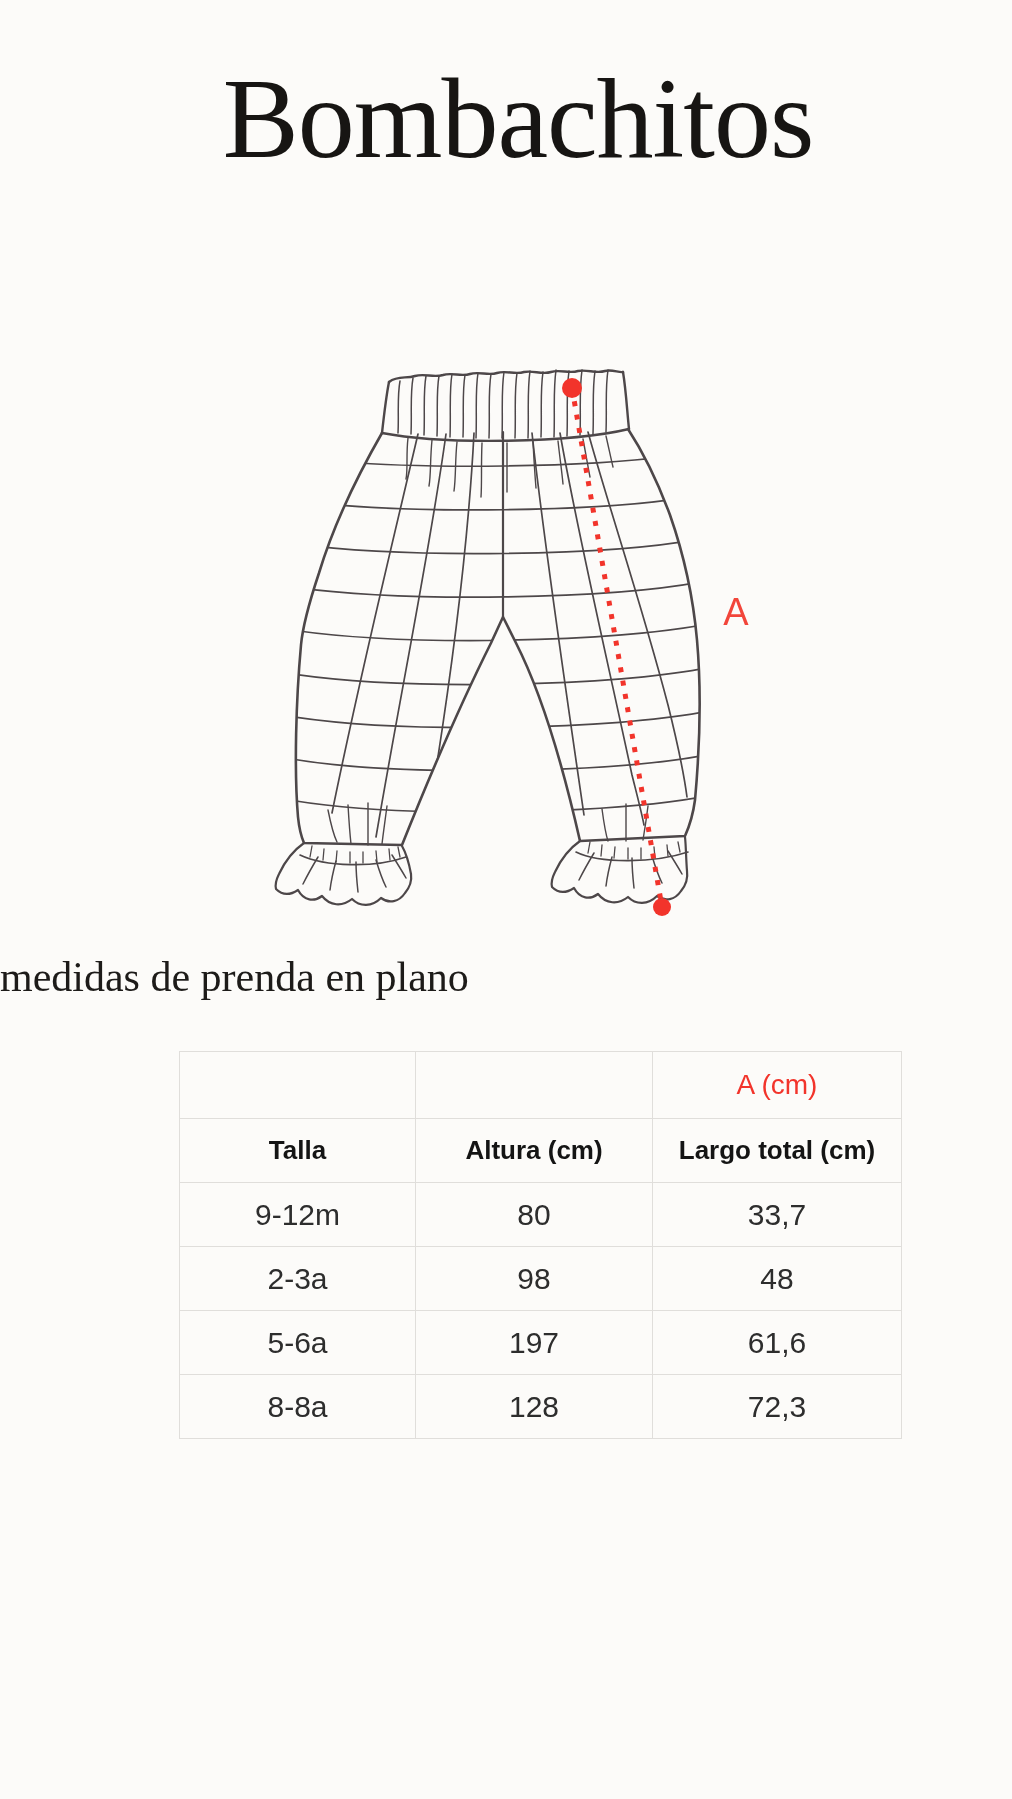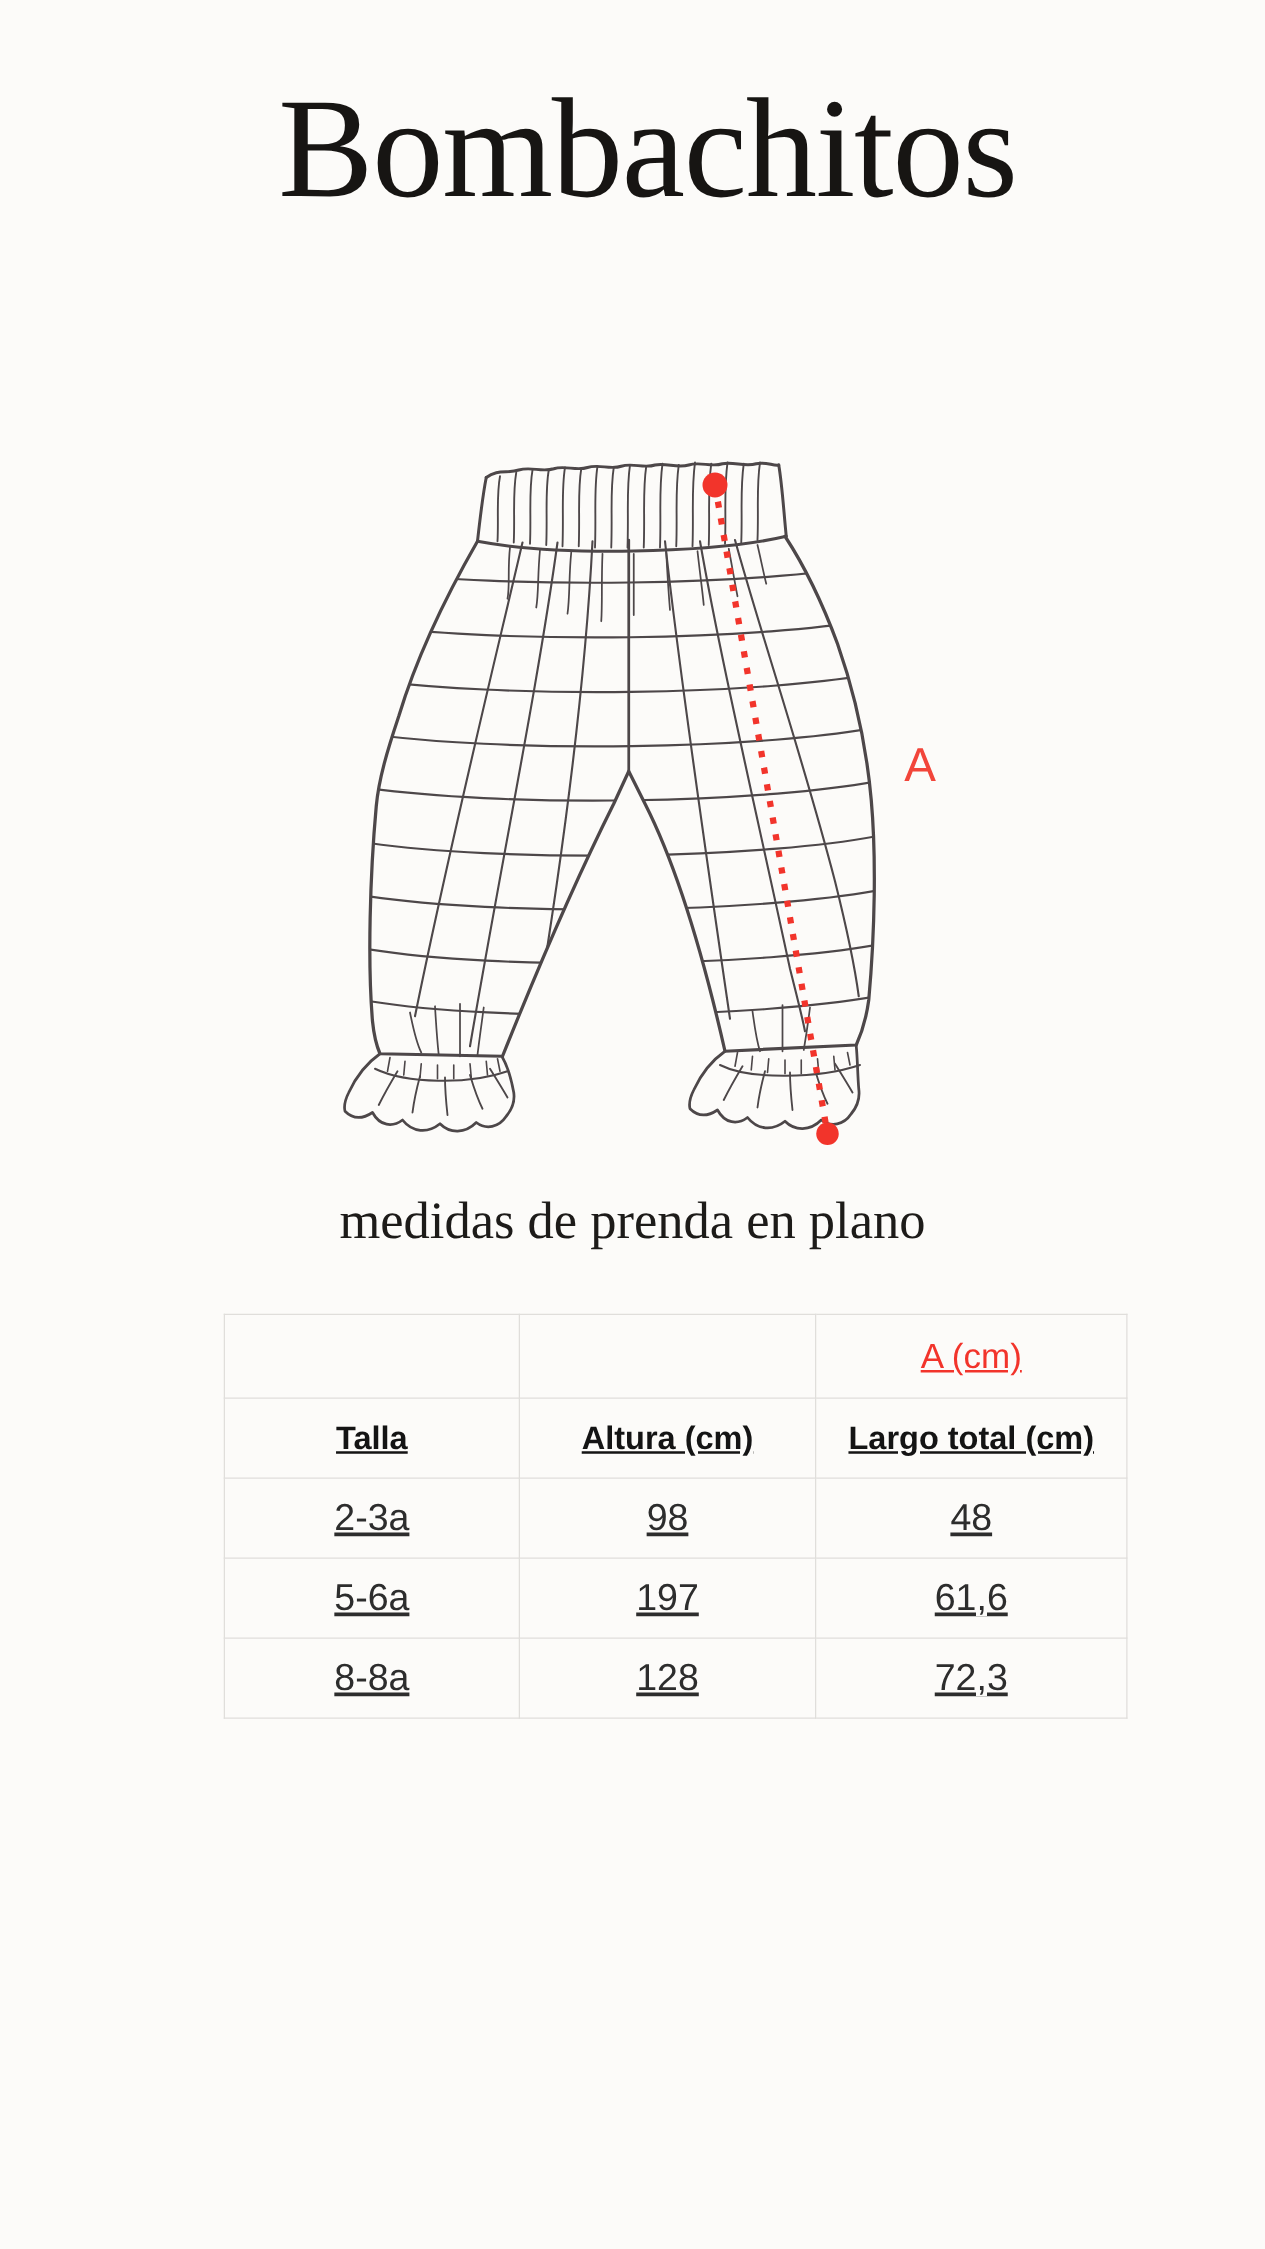--- a/index.html
+++ b/index.html
@@ -14,35 +14,34 @@
   .title{
     position:absolute;top:50px;left:0;width:100%;
     margin:12px;text-align:center;
     font-family:"Liberation Serif",serif;
     font-weight:400;font-size:114px;line-height:1;
     letter-spacing:-1px;color:#171513;
   }
   .diagram{position:absolute;left:240px;top:345px;width:550px;height:590px;}
   .caption{
     position:absolute;top:956px;left:0;width:100%;
-    text-align:center;
+    text-align:left;
     font-family:"Liberation Serif",serif;
     font-size:42px;line-height:1;color:#1d1b19;
   }
   table.size-table{
     position:absolute;left:179px;top:1051px;width:722px;
     border-collapse:collapse;table-layout:fixed;
     background:transparent;
   }
   .size-table td{
     border:1px solid #e0dedb;
     text-align:center;vertical-align:middle;
     height:63px;font-size:30px;color:#2d2d2d;
     padding:0;
-    text-decoration:underline;
   }
   .size-table tr.row-measure td{height:66px;}
   .size-table td.red{color:#f2342b;font-size:28px;}
   .size-table tr.row-head td{font-weight:bold;color:#141414;font-size:26px;}
 </style>
 </head>
 <body>
 
 <div class="page">
 
@@ -116,20 +115,25 @@
         <td></td>
         <td></td>
         <td class="red">A (cm)</td>
       </tr>
       <tr class="row-head">
         <td>Talla</td>
         <td>Altura (cm)</td>
         <td>Largo total (cm)</td>
       </tr>
       <tr>
+        <td>9-12m</td>
+        <td>80</td>
+        <td>33,7</td>
+      </tr>
+      <tr>
         <td>2-3a</td>
         <td>98</td>
         <td>48</td>
       </tr>
       <tr>
         <td>5-6a</td>
         <td>197</td>
         <td>61,6</td>
       </tr>
       <tr>

